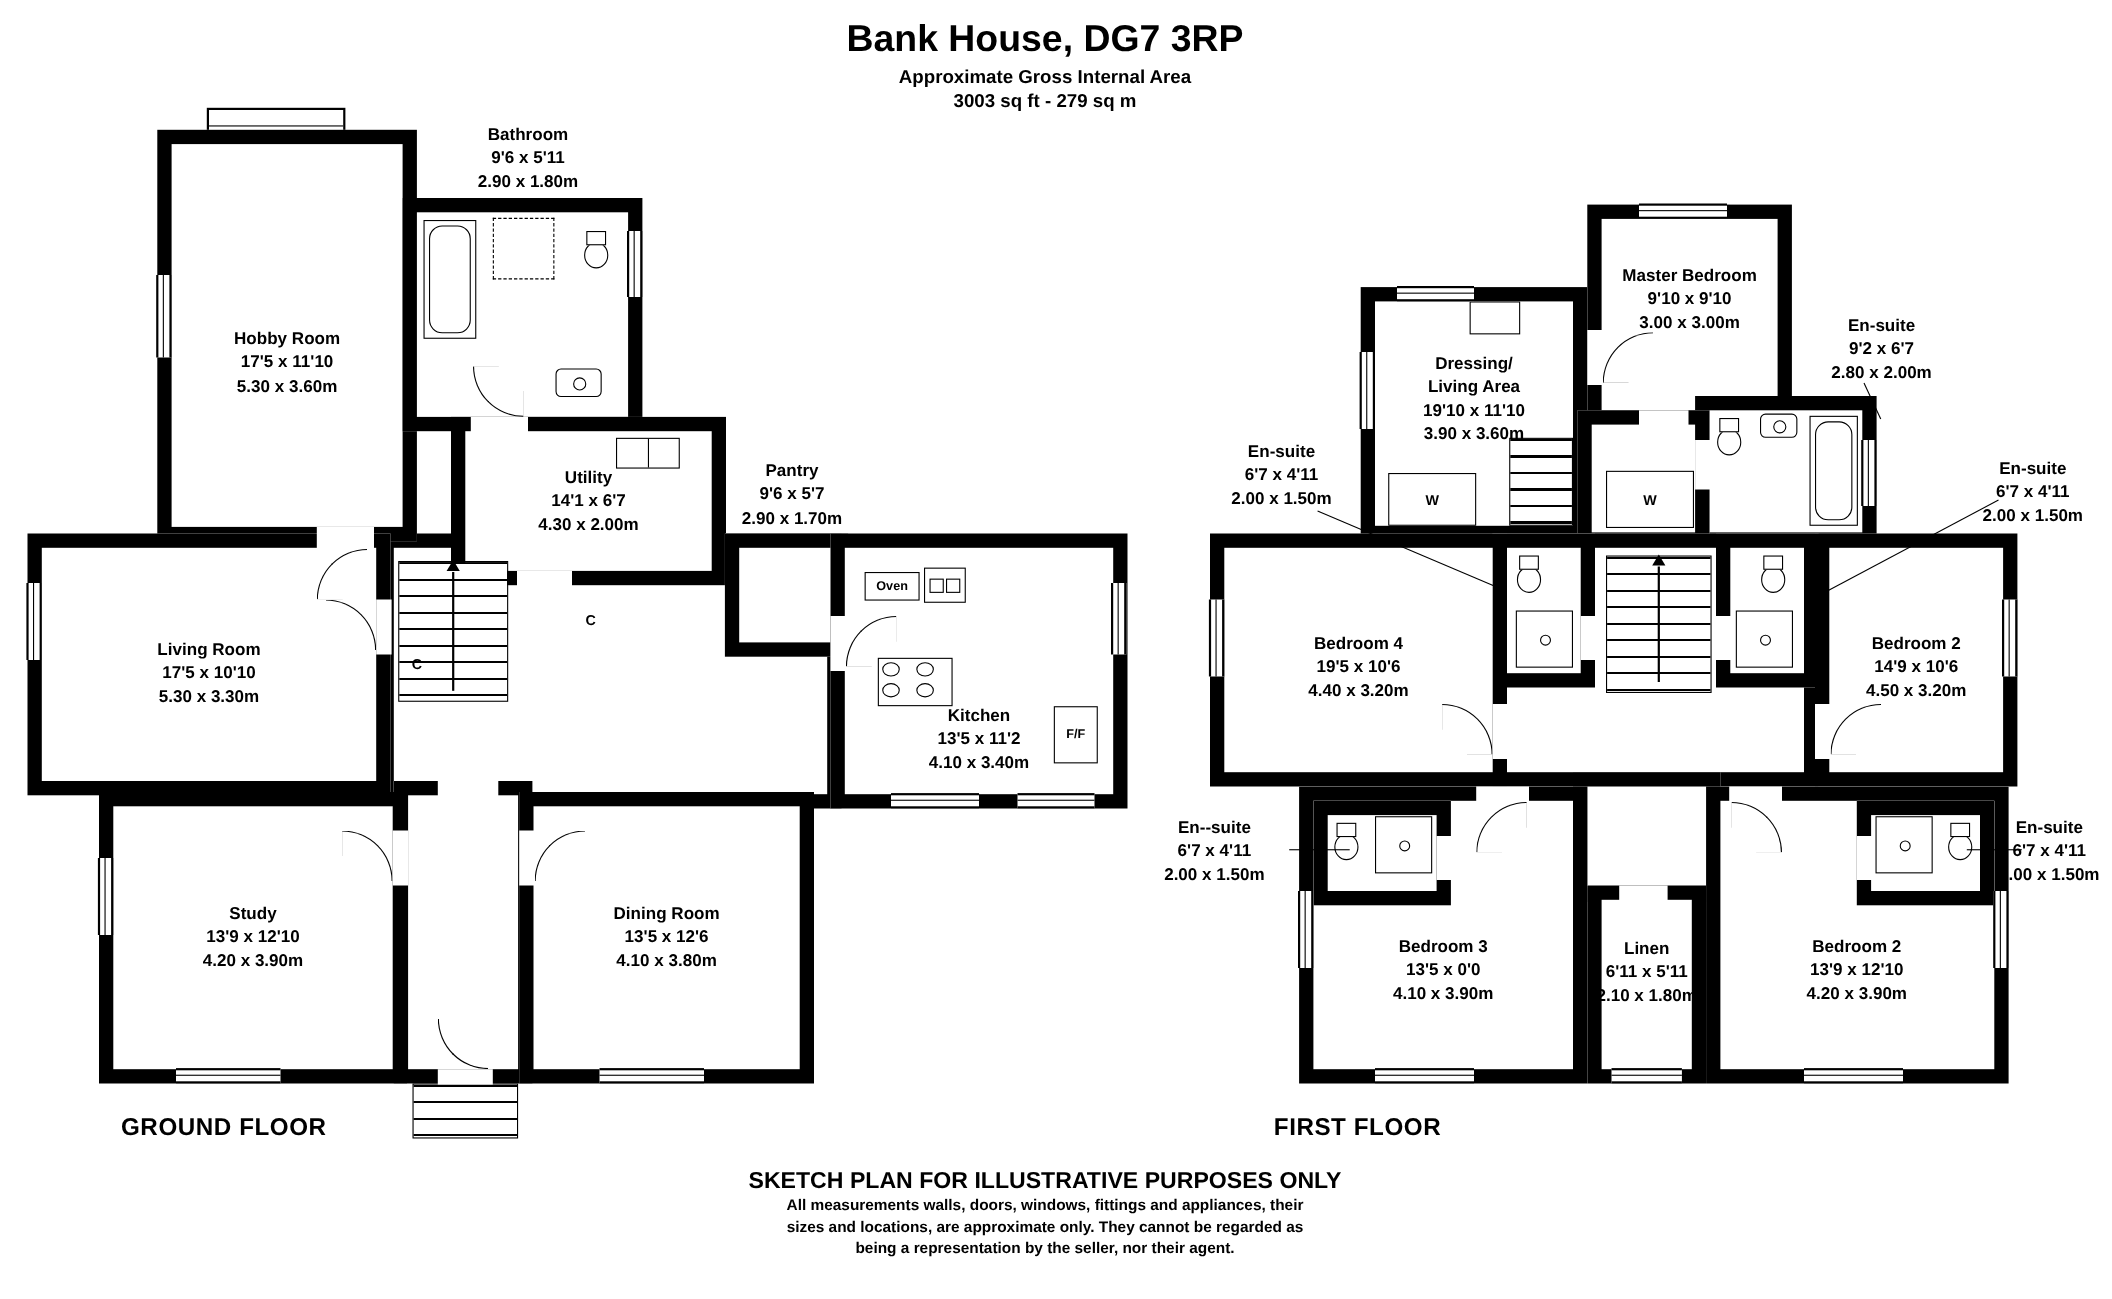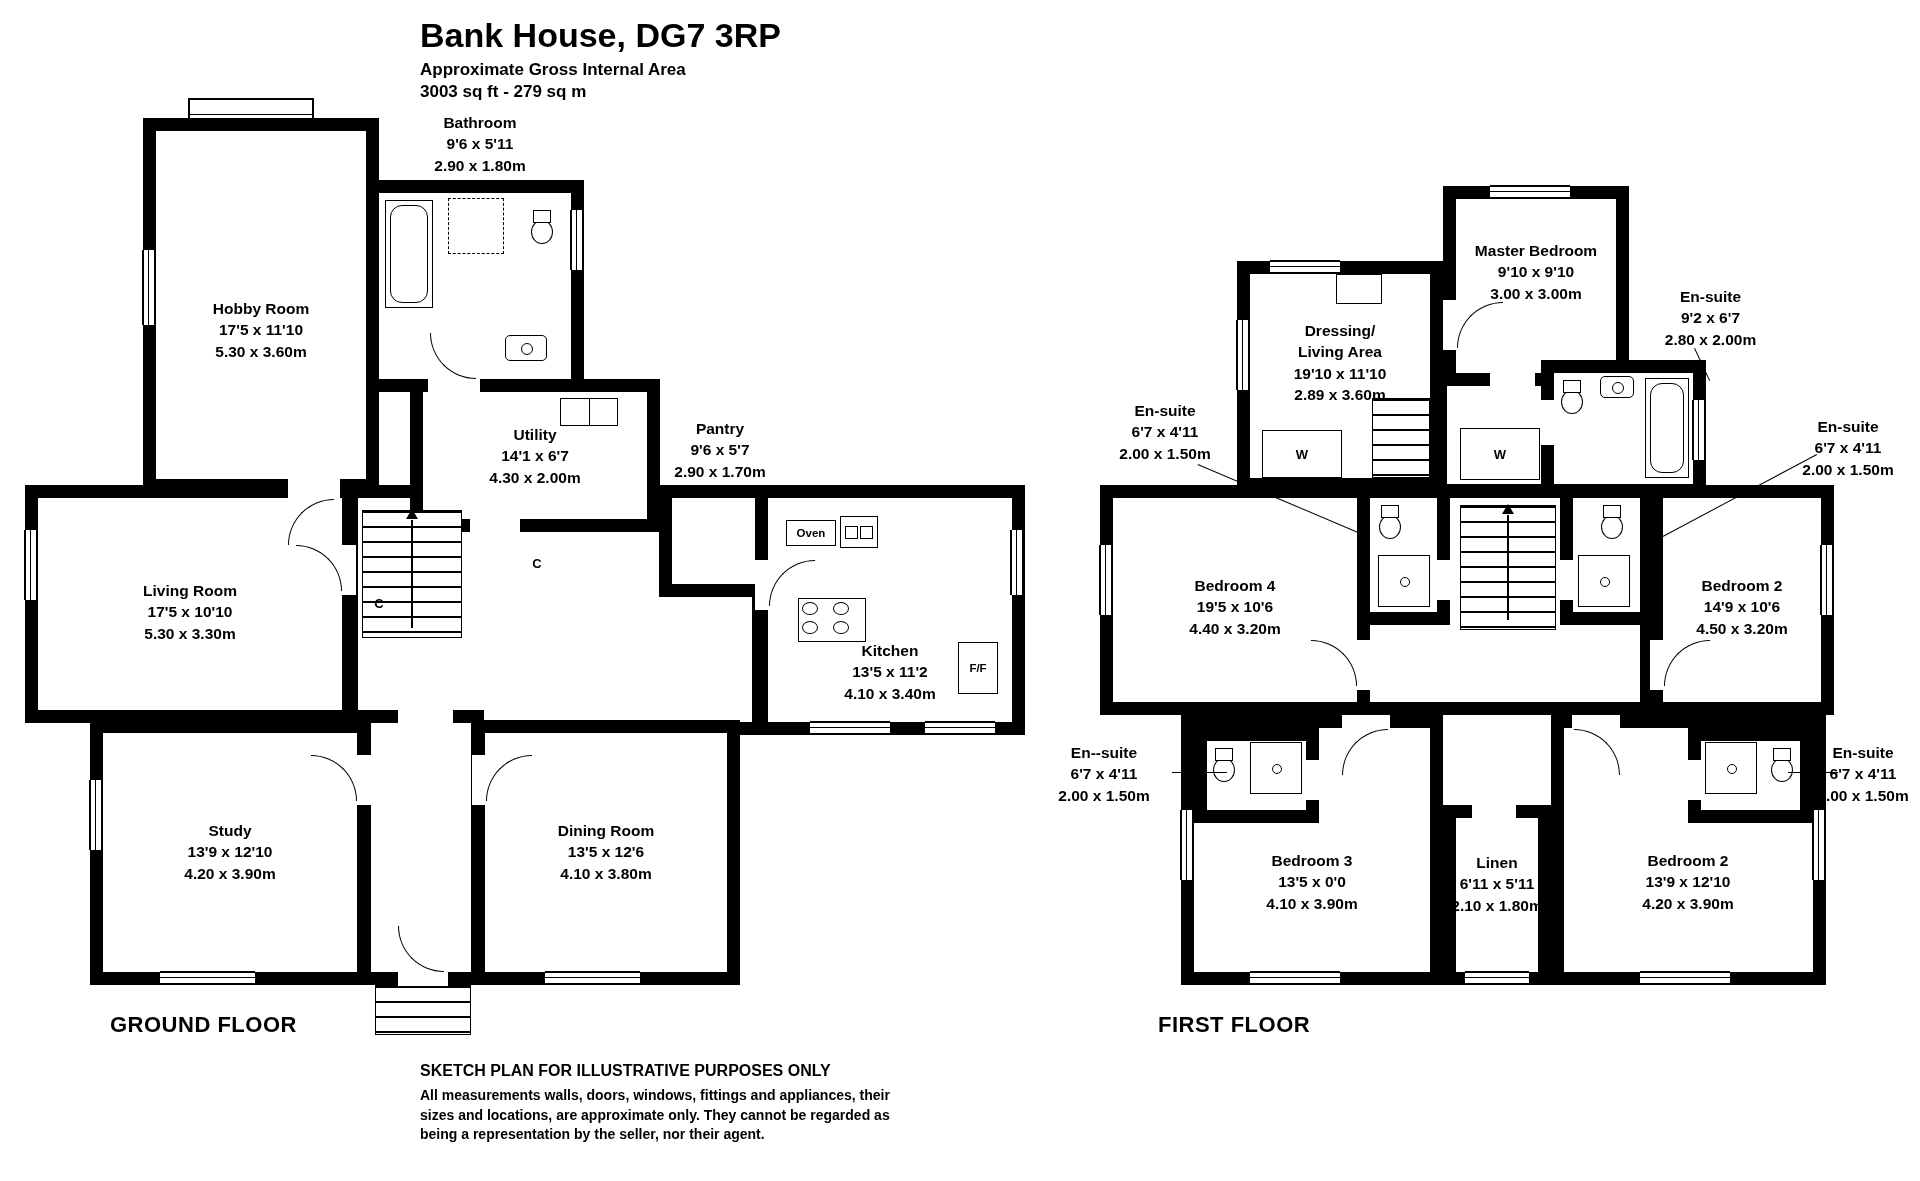--- a/index.html
+++ b/index.html
@@ -40,24 +40,24 @@
   .dsink::after{content:"";position:absolute;left:50%;top:0;bottom:0;border-left:1.5px solid #000}
   .shower{position:absolute;border:1.5px solid #000;z-index:6;background:#fff}
   .shower::after{content:"";position:absolute;left:50%;top:50%;width:8px;height:8px;margin:-4px 0 0 -4px;border:1.3px solid #000;border-radius:50%}
   .hob{position:absolute;z-index:6;display:grid;grid-template-columns:1fr 1fr;gap:2px;padding:3px;border:1.5px solid #000;background:#fff}
   .burner{width:16px;height:13px;border:1.4px solid #000;border-radius:50%}
   .oven-icon{position:absolute;border:1.5px solid #000;z-index:6;background:#fff}
   .oven-icon::before{content:"";position:absolute;left:4px;top:9px;width:11px;height:11px;border:1.2px solid #000}
   .oven-icon::after{content:"";position:absolute;right:4px;top:9px;width:11px;height:11px;border:1.2px solid #000}
   .boxlabel{position:absolute;border:1.5px solid #000;z-index:6;background:#fff;display:flex;align-items:center;justify-content:center;font-size:11.5px;font-weight:700}
   .floorname{position:absolute;font-weight:700;font-size:22px;letter-spacing:.5px;z-index:30}
-  .hdr{position:absolute;left:420px;width:1060px;text-align:left;z-index:30}
+  .hdr{position:absolute;left:420px;width:1060px;text-align:center;z-index:30}
   .title{font-size:34px;font-weight:700}
   .sub{font-size:17px;font-weight:700}
-  .ftr-title{font-size:16px;font-weight:700}
+  .ftr-title{font-size:21px;font-weight:700}
   .ftr-body{font-size:14px;font-weight:700;white-space:pre-line;line-height:1.4}
   .ftr-credit{font-size:13.5px;font-weight:700}
 </style>
 </head>
 <body>
 
 <div class="canvas">
 
   <div class="hdr title" style="top:16px">Bank House, DG7 3RP</div>
   <div class="hdr sub" style="top:60px">Approximate Gross Internal Area</div>
@@ -241,21 +241,21 @@
     <div class="leader" style="left:1198px;top:464px;width:185px;transform:rotate(23deg)"></div>
     <div class="leader" style="left:1640px;top:548px;width:200px;transform:rotate(-28deg)"></div>
     <div class="leader" style="left:1172px;top:772px;width:55px"></div>
     <div class="leader" style="left:1788px;top:772px;width:50px"></div>
     <div class="leader" style="left:1695px;top:348px;width:36px;transform:rotate(65deg)"></div>
 
     <div class="label" style="left:1245px;top:320px;width:190px">
       <div class="nm">Dressing/
 Living Area</div>
       <div class="ln">19'10 x 11'10</div>
-      <div class="ln">2.89 x 3.60m</div>
+      <div class="ln">3.90 x 3.60m</div>
     </div>
     <div class="label" style="left:1446px;top:240px;width:180px">
       <div class="nm">Master Bedroom</div>
       <div class="ln">9'10 x 9'10</div>
       <div class="ln">3.00 x 3.00m</div>
     </div>
     <div class="label" style="left:1633px;top:286px;width:155px">
       <div class="nm">En-suite</div>
       <div class="ln">9'2 x 6'7</div>
       <div class="ln">2.80 x 2.00m</div>

